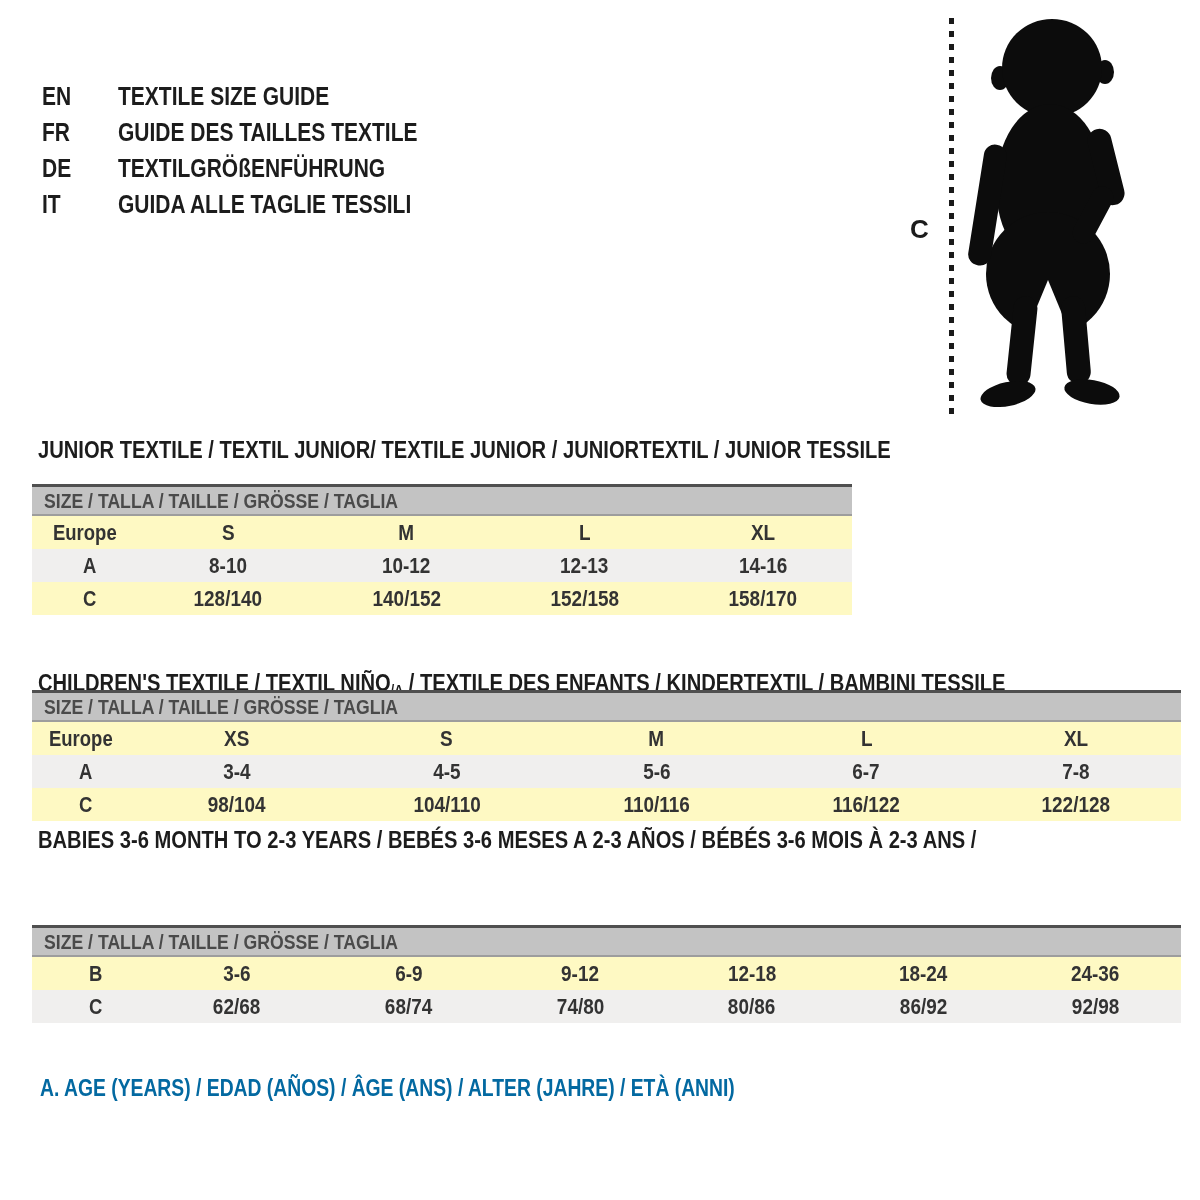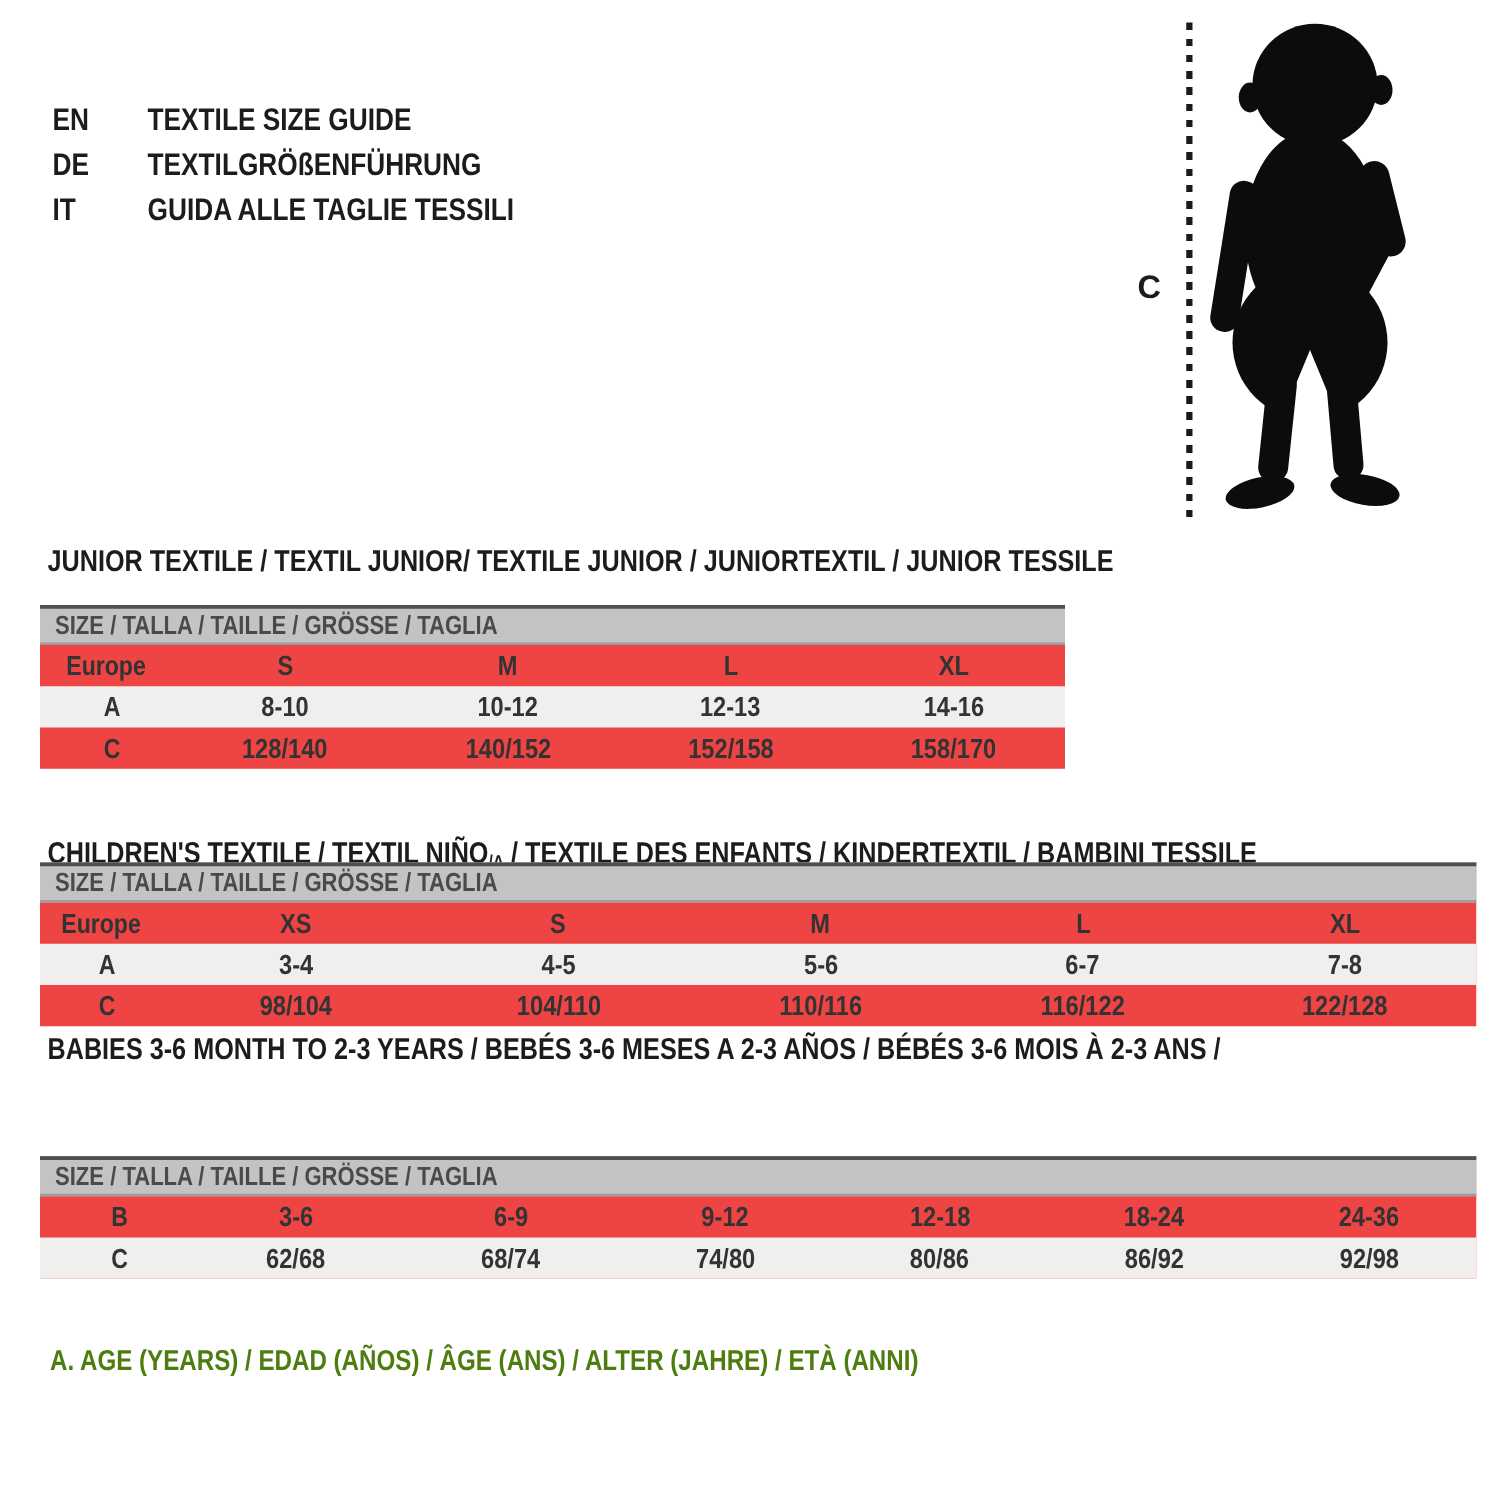--- a/index.html
+++ b/index.html
@@ -20,43 +20,47 @@
   
   .fig-label{font-size:26px;color:#1c1c1c;}
   .dash-line{
     width:5px;height:398px;
     background:repeating-linear-gradient(to bottom,#1a1a1a 0 6px,transparent 6px 13px);
   }
   
   .sec-heading{font-size:24px;color:#1c1c1c;line-height:34px;}
   .sub{font-size:0.62em;vertical-align:-0.28em;}
   
-  .size-table{background:#ef4444;}
+  .size-table{background:#fef9c3;}
   .bar{
     height:27px;background:#c3c3c3;color:#4a4a4a;font-size:21px;
     border-top:3px solid #4f4f4f;border-bottom:2px solid #9d9d9d;
     display:flex;align-items:center;padding-left:12px;box-sizing:content-box;
   }
   .trow{height:33px;display:flex;align-items:center;font-size:22px;color:#333333;}
   .trow.alt{background:#f0efee;}
   .tl{text-align:center;padding-left:10px;flex:0 0 auto;}
   .tc{flex:1 1 0;text-align:center;}
   .t1 .tl{width:97px;}
   .t2 .tl{width:90px;}
   .t3 .tl{width:109px;}
   
-  .legend-line{font-size:23px;color:#4d7c0f;line-height:34px;}
+  .legend-line{font-size:23px;color:#0369a1;line-height:34px;}
 </style>
 </head>
 <body>
 
 <div class="abs lang-block">
   <div class="lang-row">
     <span class="lang-code"><span class="cl">EN</span></span>
     <span class="cl">TEXTILE SIZE GUIDE</span>
+  </div>
+  <div class="lang-row">
+    <span class="lang-code"><span class="cl">FR</span></span>
+    <span class="cl">GUIDE DES TAILLES TEXTILE</span>
   </div>
   <div class="lang-row">
     <span class="lang-code"><span class="cl">DE</span></span>
     <span class="cl">TEXTILGRÖßENFÜHRUNG</span>
   </div>
   <div class="lang-row">
     <span class="lang-code"><span class="cl">IT</span></span>
     <span class="cl">GUIDA ALLE TAGLIE TESSILI</span>
   </div>
 </div>

